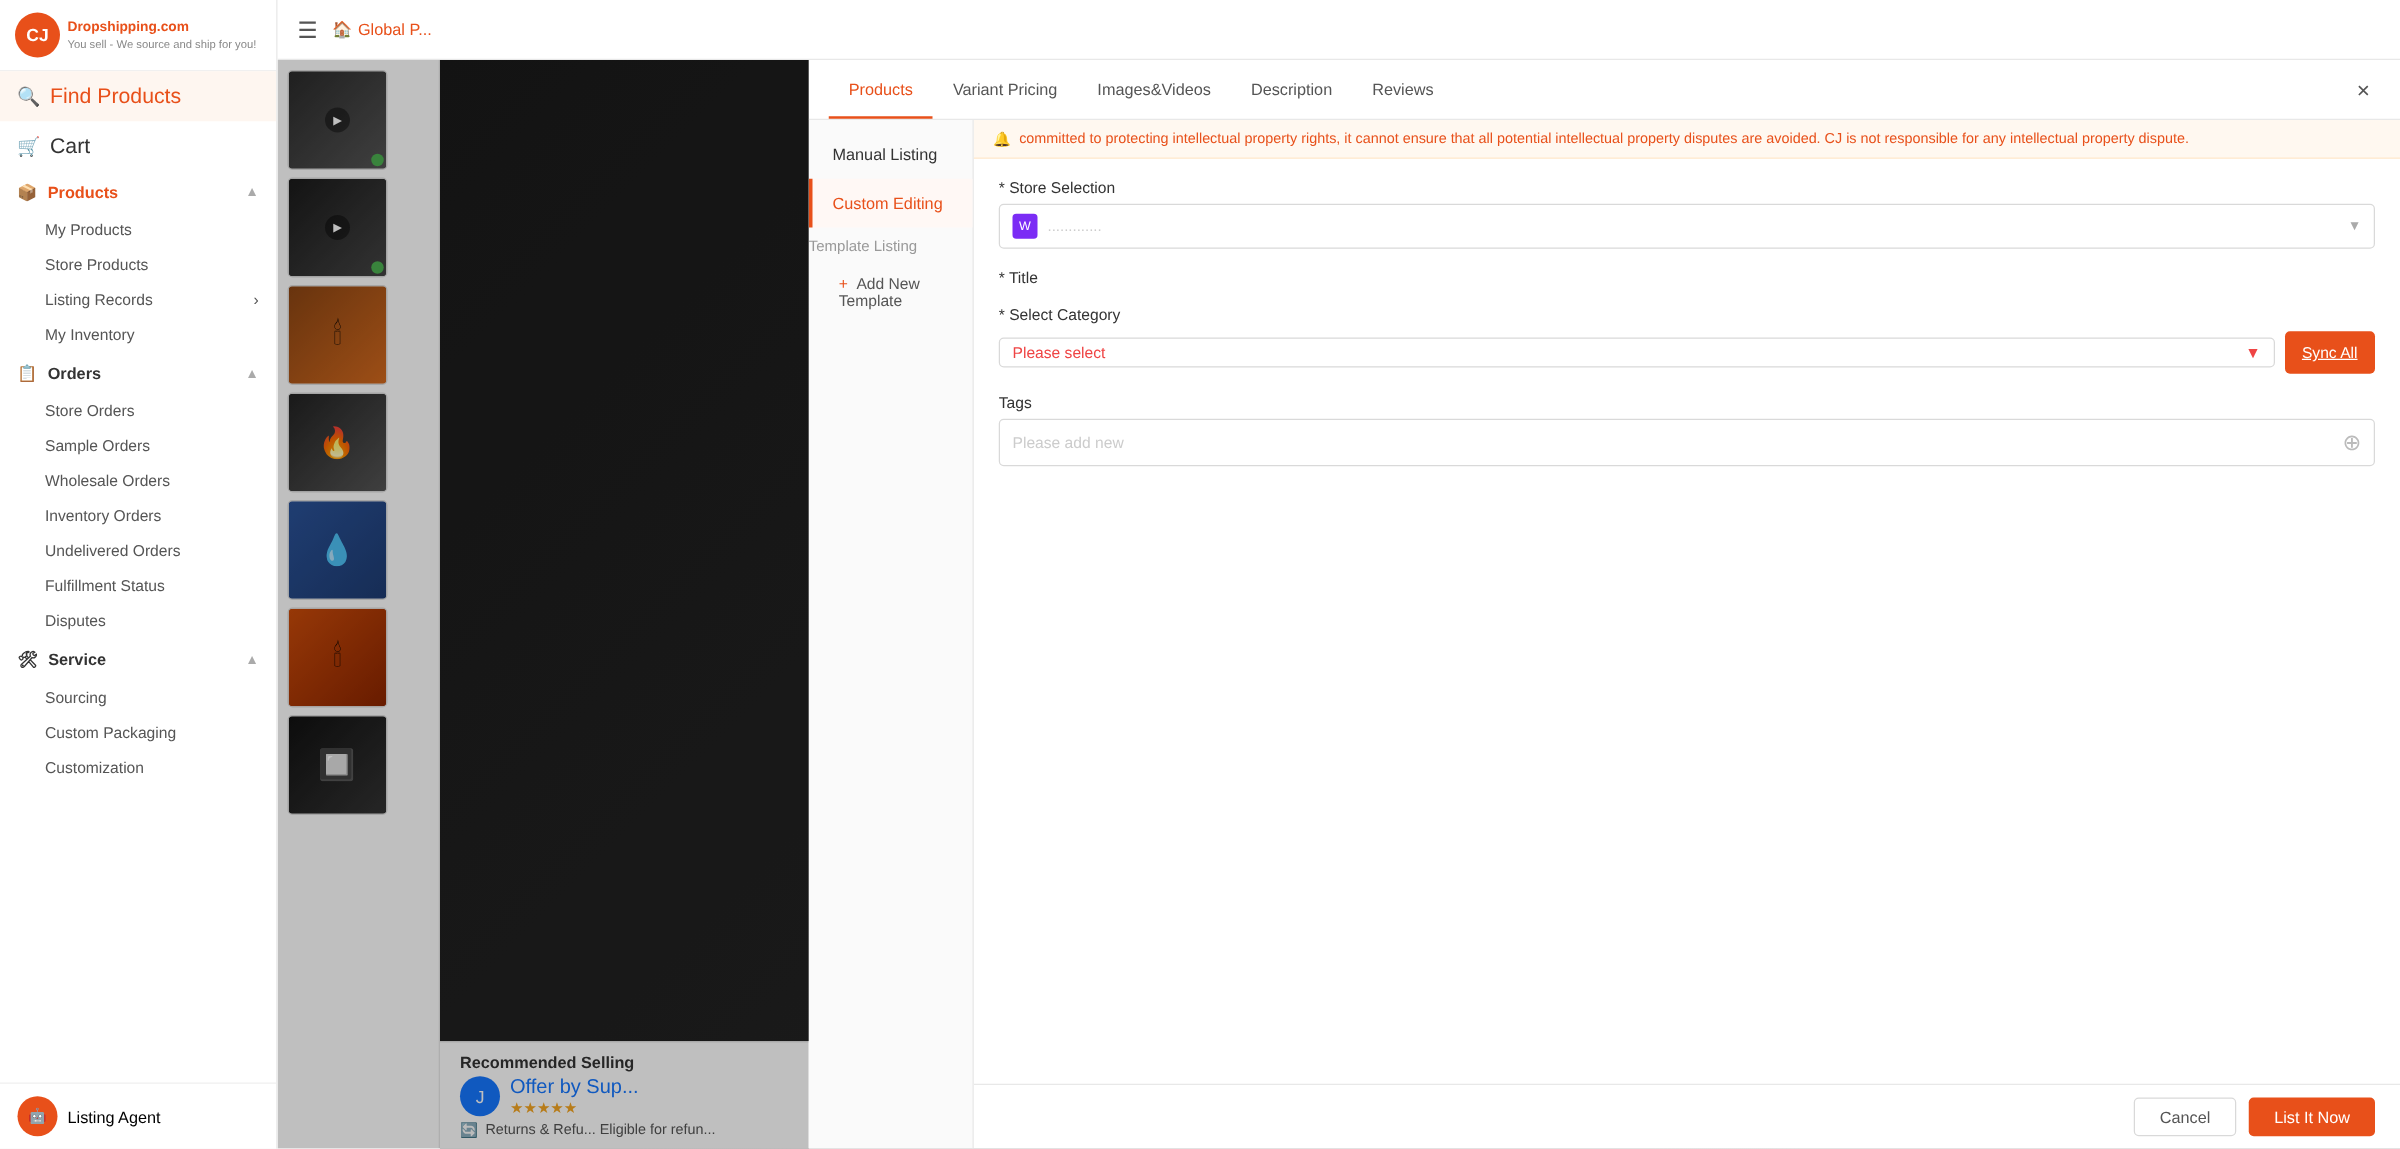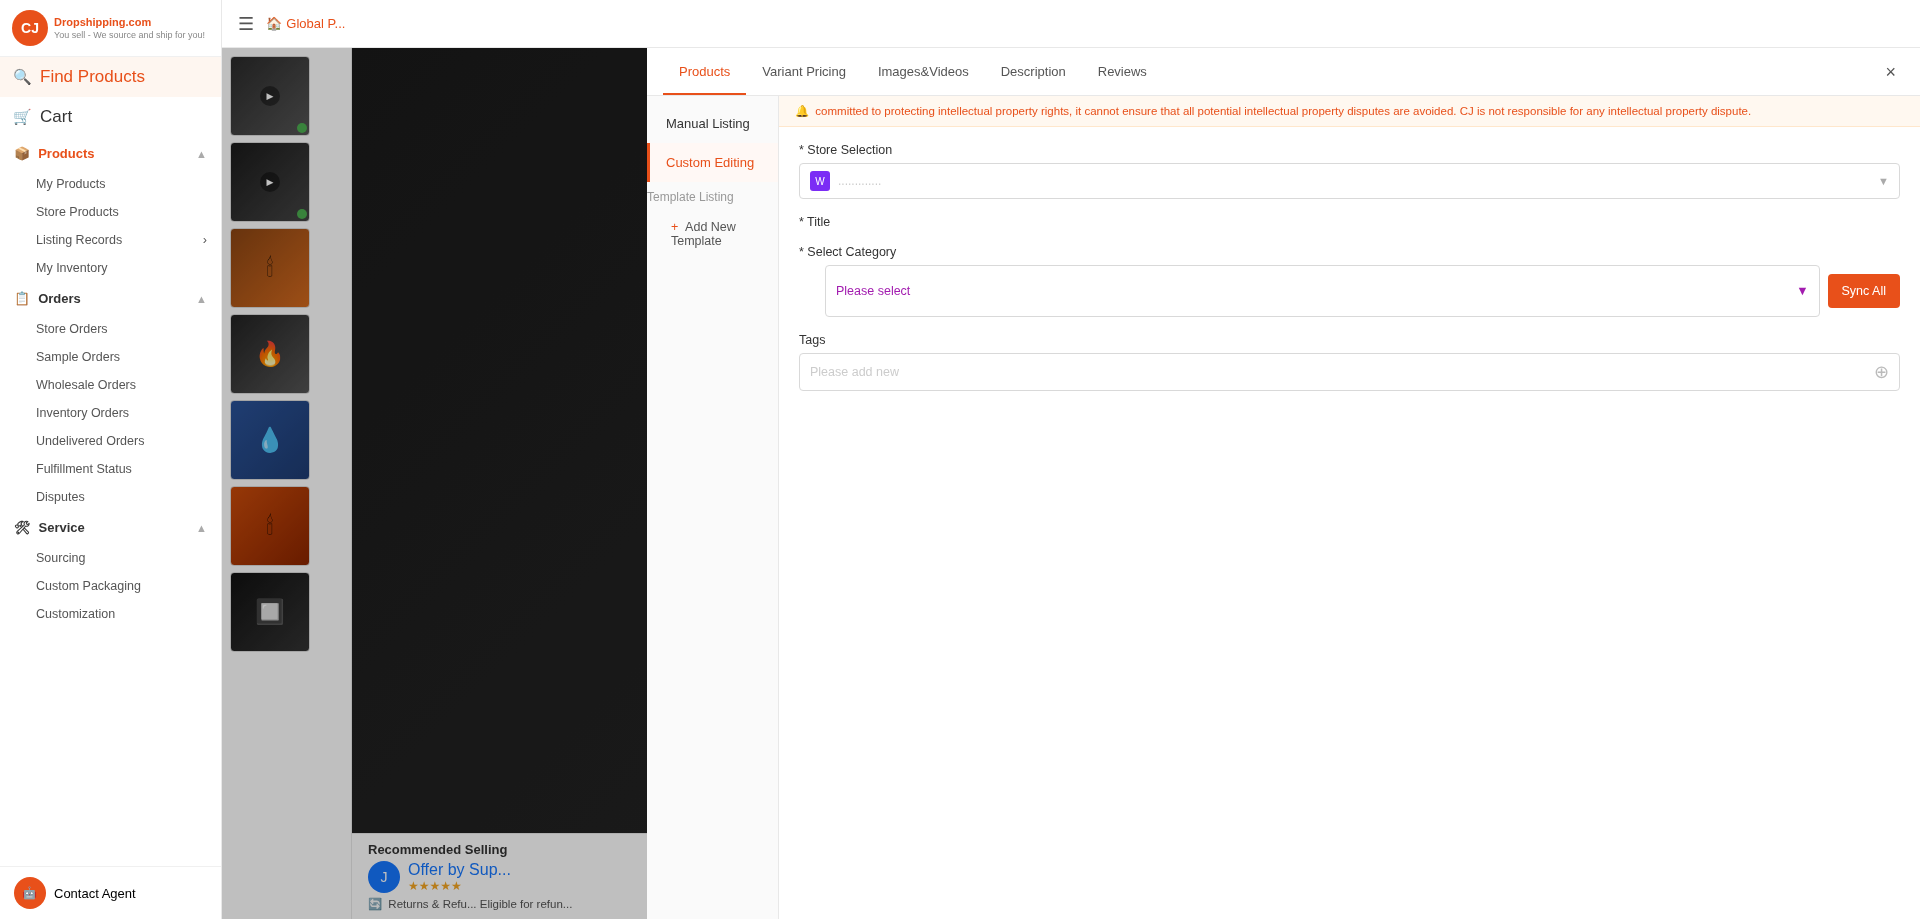--- a/index.html
+++ b/index.html
@@ -260,39 +260,39 @@
       line-height: 1.4;
     }
 
     .category-row { display: flex; gap: 8px; align-items: center; }
     .category-select {
       flex: 1;
       border: 1px solid #d9d9d9;
       border-radius: 4px;
       padding: 7px 10px;
       font-size: 12.5px;
-      color: #a21caf;
-      background: #fff;
-      height: 52px;
+      color: #ef4444;
+      background: #fff;
+      height: 24px;
       cursor: pointer;
       display: flex;
       align-items: center;
       justify-content: space-between;
-      margin-left: 26px;
     }
     .sync-all-btn {
       background: #e8501a;
       color: white;
       border: none;
       border-radius: 4px;
       padding: 6px 14px;
       font-size: 12.5px;
       cursor: pointer;
       white-space: nowrap;
       height: 34px;
+      text-decoration: underline;
     }
 
     .tags-input {
       width: 100%;
       border: 1px solid #d9d9d9;
       border-radius: 4px;
       padding: 7px 10px;
       font-size: 12.5px;
       color: #ccc;
       background: #fff;
@@ -425,21 +425,21 @@
     <span class="nav-icon">🛠</span>
     <span>Service</span>
     <span class="expand-icon">▲</span>
   </div>
   <div class="nav-sub-item">Sourcing</div>
   <div class="nav-sub-item">Custom Packaging</div>
   <div class="nav-sub-item">Customization</div>
 
   <div class="sidebar-bottom">
     <div class="agent-avatar">🤖</div>
-    <span>Contact Agent</span>
+    <span>Listing Agent</span>
   </div>
 </div>
 
 <div class="main-content">
 
   <div class="top-bar">
     <span class="top-bar-menu">☰</span>
     <span class="top-bar-home">
       🏠 <span>Global P...</span>
     </span>
@@ -556,20 +556,24 @@
               <div class="form-group">
                 <label class="form-label">Tags</label>
                 <div class="tags-input">
                   <span>Please add new</span>
                   <span class="tags-add-icon">⊕</span>
                 </div>
               </div>
 
             </div>
 
+            <div class="modal-bottom">
+              <button class="btn-cancel">Cancel</button>
+              <button class="btn-list">List It Now</button>
+            </div>
           </div>
         </div>
       </div>
     </div>
 
     <div class="win-watermark">
       <div>激活 Windows</div>
       <div>转到"设置"以激活Windows。</div>
     </div>
   </div>

